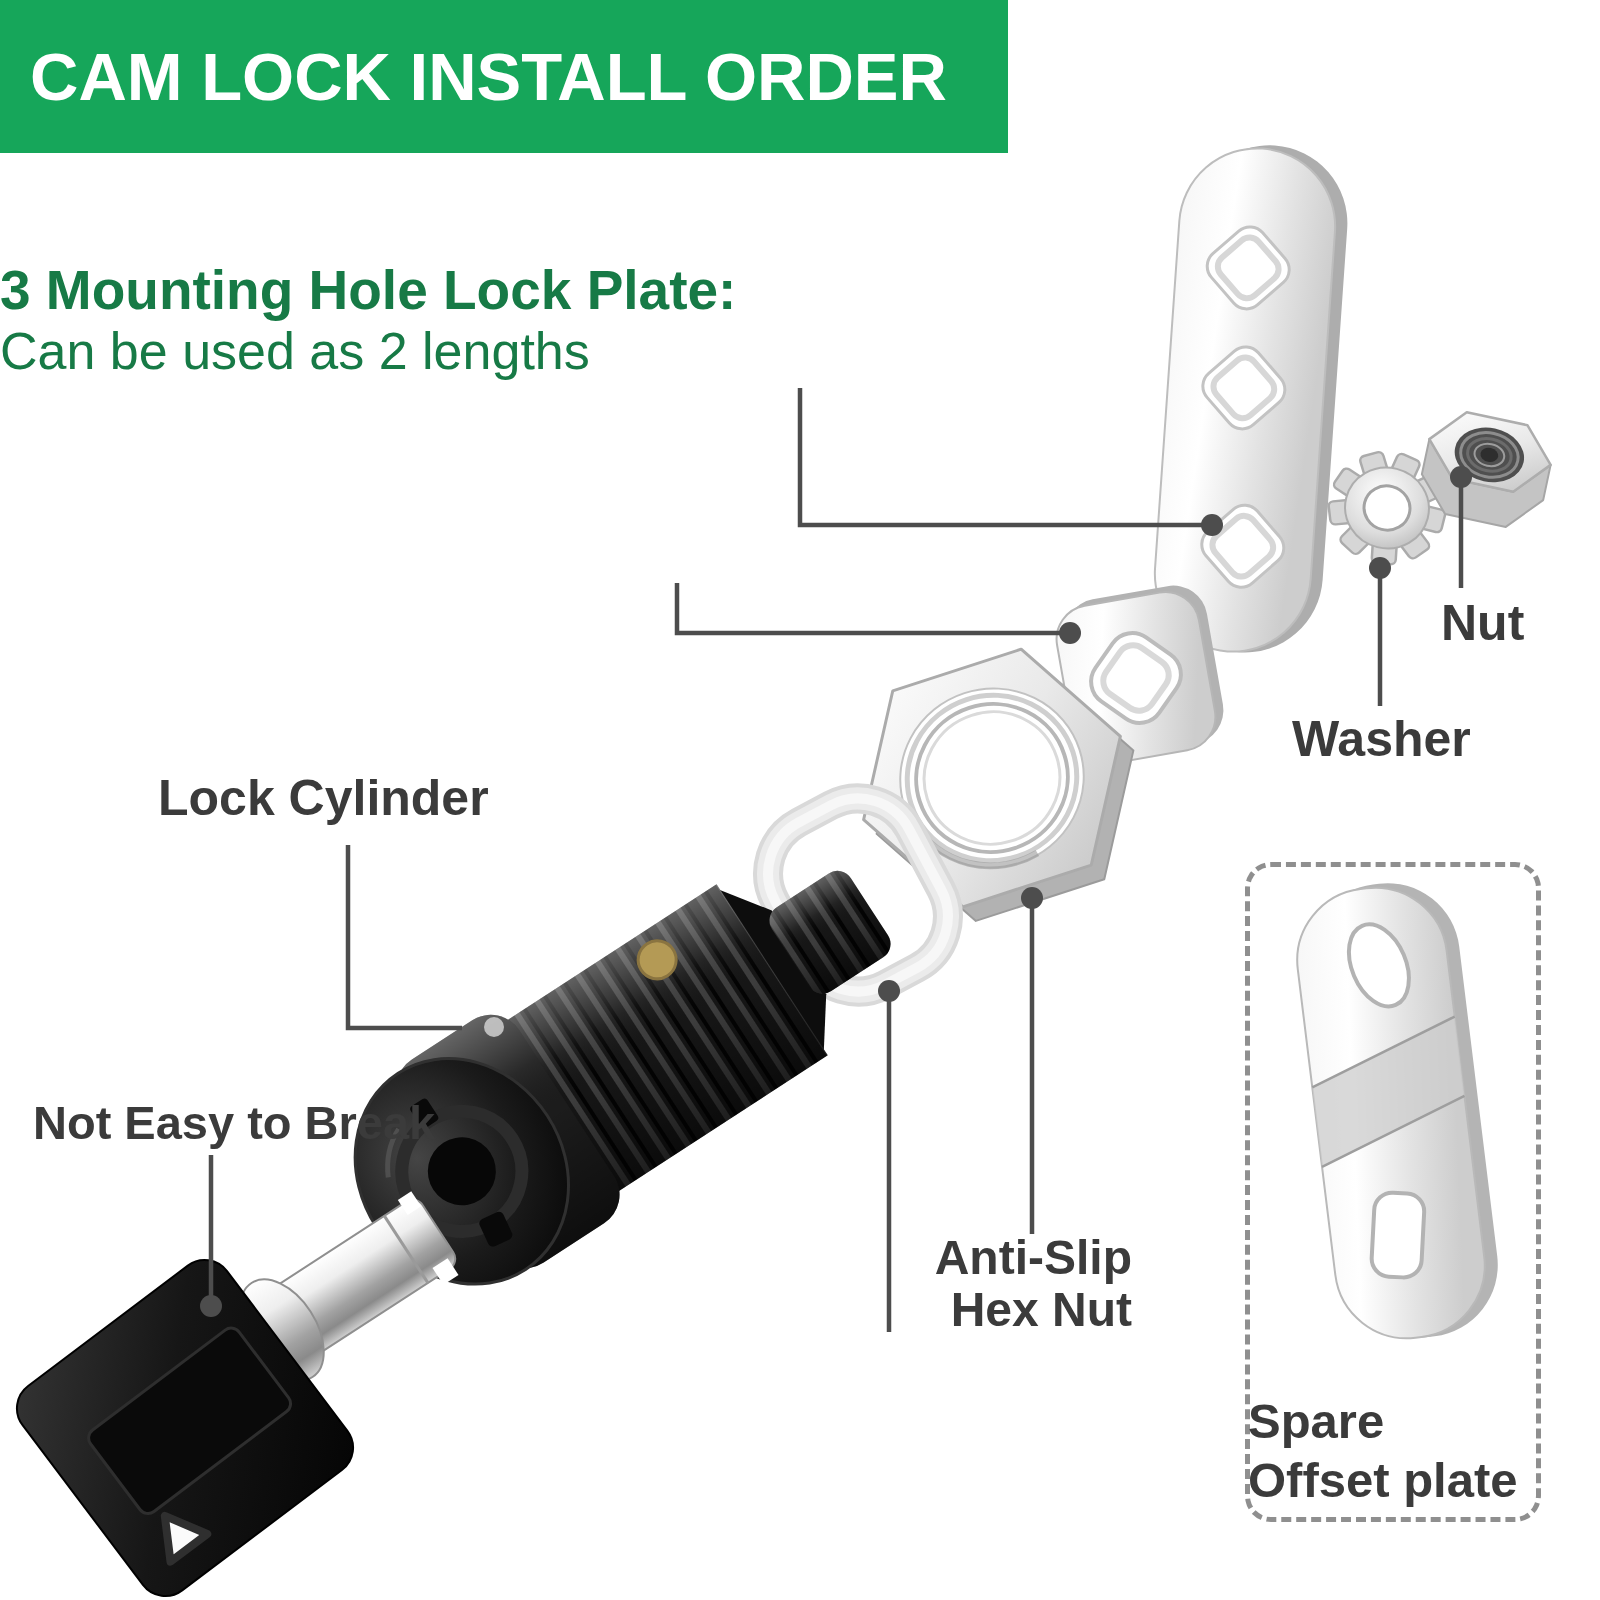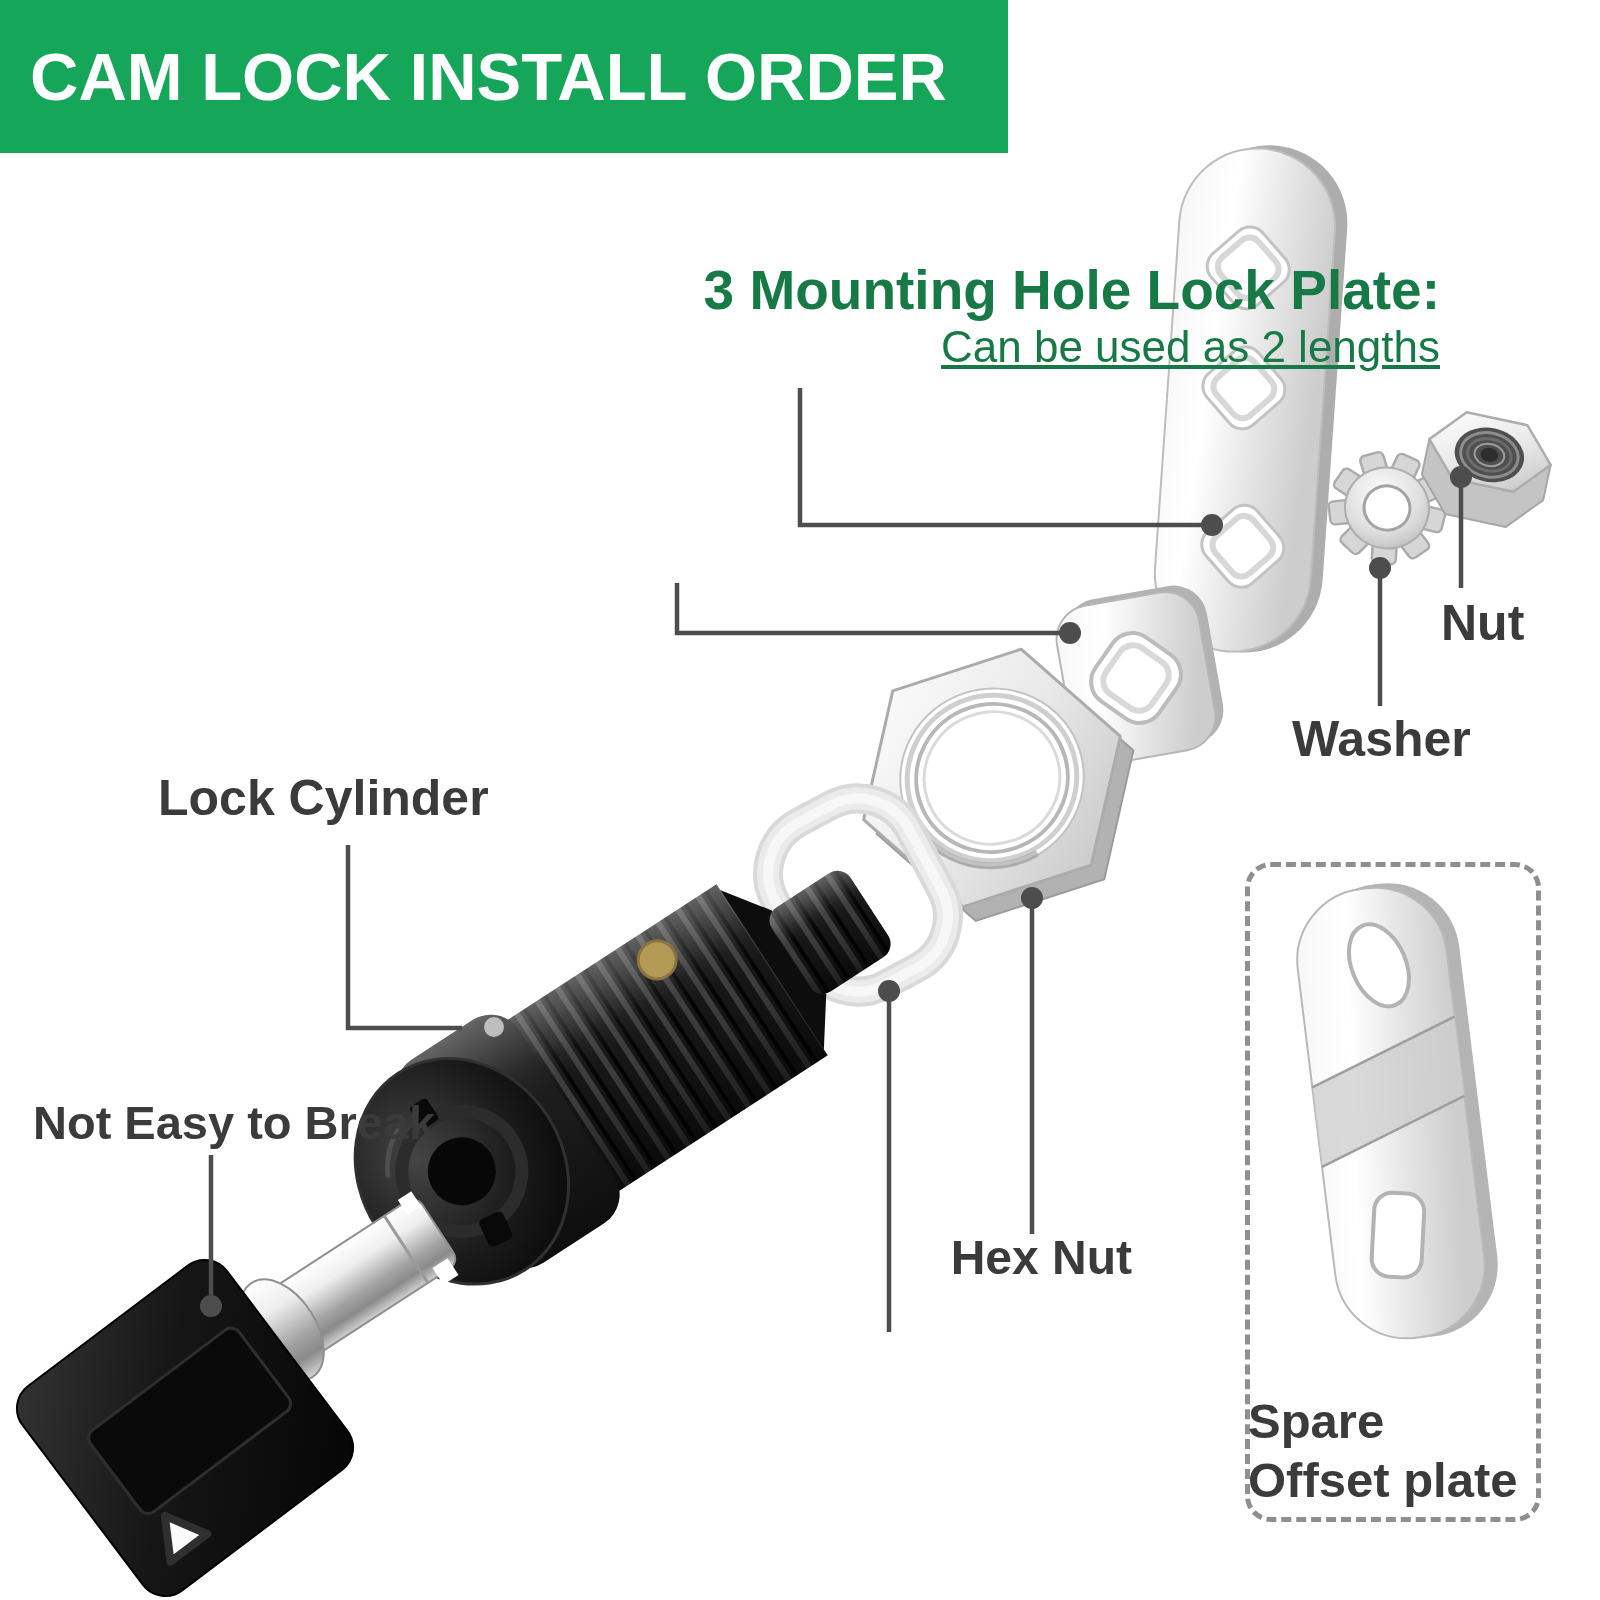--- a/index.html
+++ b/index.html
@@ -9,24 +9,24 @@
   }
   #art{position:absolute;left:0;top:0;width:1600px;height:1600px;}
   .banner{
     position:absolute;left:0;top:0;width:1008px;height:153px;
     background:#16a65a;display:flex;align-items:center;padding-left:30px;box-sizing:border-box;
   }
   .banner span{
     color:#ffffff;font-weight:700;font-size:67px;letter-spacing:0px;white-space:nowrap;
   }
   .heading{
-    position:absolute;left:8px;top:260px;width:1432px;text-align:right;color:#177a46;
+    position:absolute;left:0;top:260px;width:1432px;text-align:left;color:#177a46;
   }
   .heading .h1{font-size:55px;font-weight:700;line-height:1.12;}
-  .heading .h2{font-size:44px;font-weight:400;line-height:1.12;text-decoration:underline;}
+  .heading .h2{font-size:52px;font-weight:400;line-height:1.12;}
   .lbl{
     position:absolute;color:#3b3b3b;font-weight:700;white-space:nowrap;line-height:1.08;
   }
   .lbl-positioning{left:344px;top:524px;font-size:48px;}
   .lbl-nut{left:1441px;top:596px;font-size:50px;}
   .lbl-washer{left:1292px;top:712px;font-size:50px;text-align:center;}
   .lbl-lockcyl{left:158px;top:771px;font-size:50px;}
   .lbl-notbreak{left:33px;top:1098px;font-size:47px;}
   .lbl-antislip{left:860px;top:1232px;width:272px;font-size:48px;text-align:right;}
   .lbl-gasket{left:790px;top:1348px;width:162px;font-size:48px;text-align:center;}
@@ -234,20 +234,21 @@
     <div class="h1">3 Mounting Hole Lock Plate:</div>
     <div class="h2">Can be used as 2 lengths</div>
   </div>
 
   <div class="lbl lbl-nut">Nut</div>
   <div class="lbl lbl-washer">Washer</div>
   <div class="lbl lbl-lockcyl">Lock Cylinder</div>
   <div class="lbl lbl-notbreak">Not Easy to Break</div>
 
   <div class="lbl lbl-antislip">
+    <div>Anti-Slip</div>
     <div>Hex Nut</div>
   </div>
 
 
   <div class="lbl lbl-spare">
     <div>Spare</div>
     <div>Offset plate</div>
   </div>
 
 </div>

